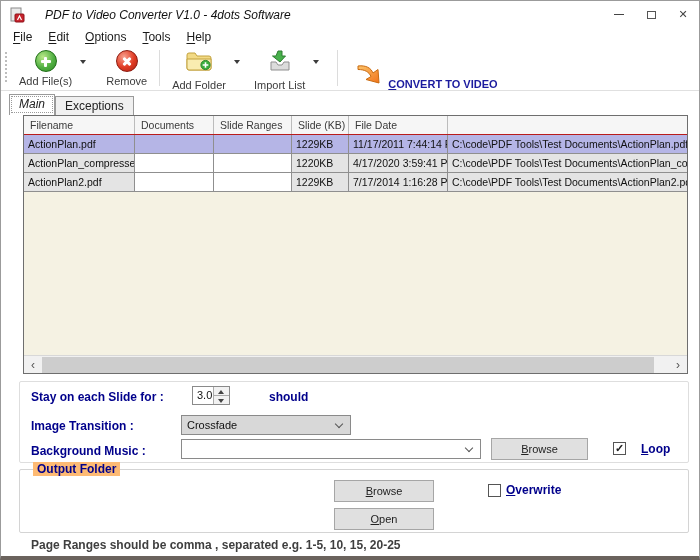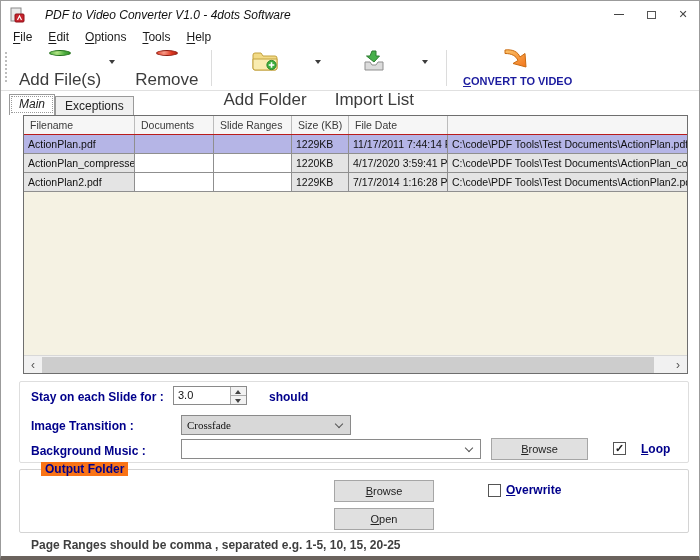--- a/index.html
+++ b/index.html
@@ -24,38 +24,38 @@
   .menu-item { font-size:12px; color:#1a1a1a; padding:0 8px; }
   .menu-item u { text-underline-offset:2px; }
 
   
   .toolbar { position:absolute; top:45px; left:0; right:0; height:45px; background:#fff;
              border-bottom:1px solid #e0e0e0; display:flex; align-items:stretch; padding-left:14px; }
   .gripper { position:absolute; left:4px; top:6px; bottom:8px; width:0;
              border-left:2px dotted #bdbdbd; }
   .tool-btn { display:flex; flex-direction:column; align-items:center; justify-content:flex-start;
               padding:4px 4px 0 4px; }
-  .tool-btn .tb-label { font-size:17px; color:#3c3c3c; margin-top:14px; white-space:nowrap; }
+  .tool-btn .tb-label { font-size:11px; color:#3c3c3c; margin-top:3px; white-space:nowrap; }
   .dd { width:0; height:0; border-left:3px solid transparent; border-right:3px solid transparent;
         border-top:4px solid #3c3c3c; align-self:center; margin:0 10px 12px 4px; }
   .tool-sep { width:1px; background:#dcdcdc; margin:4px 8px; }
   .icon-circle { width:22px; height:22px; border-radius:50%; position:relative; }
   .add-icon { background:radial-gradient(circle at 35% 30%, #b9e889, #52b043 55%, #2f8b24);
               border:1px solid #1f6e16; }
   .add-icon::before { content:""; position:absolute; left:5px; top:9px; width:10px; height:3px;
                       background:#fff; border-radius:1px; }
   .add-icon::after  { content:""; position:absolute; left:8.5px; top:5.5px; width:3px; height:10px;
                       background:#fff; border-radius:1px; }
   .remove-icon { background:radial-gradient(circle at 35% 30%, #f7a08e, #e03a22 55%, #a82115);
                  border:1px solid #8d1b10; }
   .remove-icon::before { content:""; position:absolute; left:5px; top:9px; width:10px; height:3px;
                          background:#fff; border-radius:1px; transform:rotate(45deg); }
   .remove-icon::after  { content:""; position:absolute; left:5px; top:9px; width:10px; height:3px;
                          background:#fff; border-radius:1px; transform:rotate(-45deg); }
-  .convert-btn { display:flex; flex-direction:column; align-items:center; padding-top:2px; margin-left:8px; }
+  .convert-btn { display:flex; flex-direction:row; align-items:flex-end; padding-top:2px; margin-left:8px; }
   .convert-label { font-size:11px; font-weight:bold; color:#1b1b9e; margin-top:1px; white-space:nowrap; }
 
   
   .tabstrip { position:absolute; top:93px; left:8px; height:21px; display:flex; align-items:flex-end; }
   .tab { font-size:12px; color:#222; background:#f0f0f0; border:1px solid #9a9a9a; border-bottom:none;
          padding:2px 9px 3px 9px; height:19px; }
   .tab--active { background:#fff; height:21px; position:relative; z-index:2; outline:1px dotted #9a9a9a;
                  outline-offset:-3px;font-style:italic; }
 
   
@@ -76,47 +76,47 @@
              border-top:1px solid #d8d8d8; display:flex; align-items:center; }
   .hs-btn { width:18px; text-align:center; font-size:12px; color:#555; line-height:16px; }
   .hs-thumb { width:612px; height:16px; background:#cdcdcd; }
   .hs-gap { flex:1; }
 
   
   .settings-box { position:absolute; left:18px; top:380px; width:670px; height:82px;
                   border:1px solid #dedede; border-radius:2px; }
   .lbl { position:absolute; font-size:12px; font-weight:bold; color:#00008b; white-space:nowrap; }
 
-  .spinner { position:absolute; left:172px; top:385px; width:74px; height:19px;
+  .spinner { position:absolute; left:191px; top:385px; width:38px; height:19px;
              border:1px solid #8a8a8a; background:#fff; display:flex; }
   .spin-val { flex:1; font-size:11px; line-height:17px; padding-left:4px; color:#111; }
   .spin-btns { width:16px; display:flex; flex-direction:column; border-left:1px solid #ababab; }
   .spin-btn { flex:1; background:#f2f2f2; position:relative; }
   .spin-btn + .spin-btn { border-top:1px solid #ababab; }
   .spin-btn.up::after { content:""; position:absolute; left:4px; top:2.5px; border-left:3px solid transparent;
                         border-right:3px solid transparent; border-bottom:4px solid #444; }
   .spin-btn.down::after { content:""; position:absolute; left:4px; top:2.5px; border-left:3px solid transparent;
                           border-right:3px solid transparent; border-top:4px solid #444; }
 
   .combo { position:absolute; border:1px solid #8a8a8a; background:#fff; font-size:11px;
-           line-height:18px; padding-left:5px; color:#111; height:20px; white-space:nowrap; overflow:hidden;font-family:Liberation Serif, serif; }
+           line-height:18px; padding-left:5px; color:#111; height:20px; white-space:nowrap; overflow:hidden; }
   .combo--gray { background:#d8d8d8; }
   .chev { position:absolute; right:8px; top:5px; width:6px; height:6px;
           border-right:1.4px solid #555; border-bottom:1.4px solid #555; transform:rotate(45deg); }
 
   .btn { position:absolute; background:#e0e0e0; border:1px solid #a6a6a6; font-size:11px;
          color:#222; text-align:center; line-height:20px; height:22px; }
 
   .checkbox { position:absolute; width:13px; height:13px; border:1px solid #555; background:#fff;
               font-size:11px; line-height:11px; text-align:center; color:#222; }
   .checkbox.checked::after { content:"✓"; font-weight:bold; }
 
   .groupbox { position:absolute; left:18px; top:468px; width:670px; height:64px;
               border:1px solid #d4d4d4; border-radius:2px; }
-  .groupbox-title { position:absolute; left:40px; top:461px; background:#f97316; padding:0 4px;
+  .groupbox-title { position:absolute; left:32px; top:461px; background:#fdba74; padding:0 4px;
                     font-size:12px; font-weight:bold; color:#00008b; z-index:2; }
 
   .status { position:absolute; left:30px; top:537px; font-size:12px; font-weight:600; color:#3f3f3f; }
 </style>
 </head>
 <body>
 
 <div class="window">
 
   <div class="titlebar">
@@ -210,21 +210,21 @@
   <div class="tabstrip">
     <div class="tab tab--active"><span>Main</span></div>
     <div class="tab"><span>Exceptions</span></div>
   </div>
 
   <div class="grid">
     <div class="grid-header">
       <div class="gh-cell c0">Filename</div>
       <div class="gh-cell c1">Documents</div>
       <div class="gh-cell c2">Slide Ranges</div>
-      <div class="gh-cell c3">Size (KB)</div>
+      <div class="gh-cell c3">Slide (KB)</div>
       <div class="gh-cell c4">File Date</div>
     </div>
 
     <div class="grid-row selected">
       <div class="cell ro c0">ActionPlan.pdf</div>
       <div class="cell c1"></div>
       <div class="cell c2"></div>
       <div class="cell ro c3">1229KB</div>
       <div class="cell ro c4">11/17/2011 7:44:14 PM</div>
       <div class="cell ro c5">C:\code\PDF Tools\Test Documents\ActionPlan.pdf</div>

